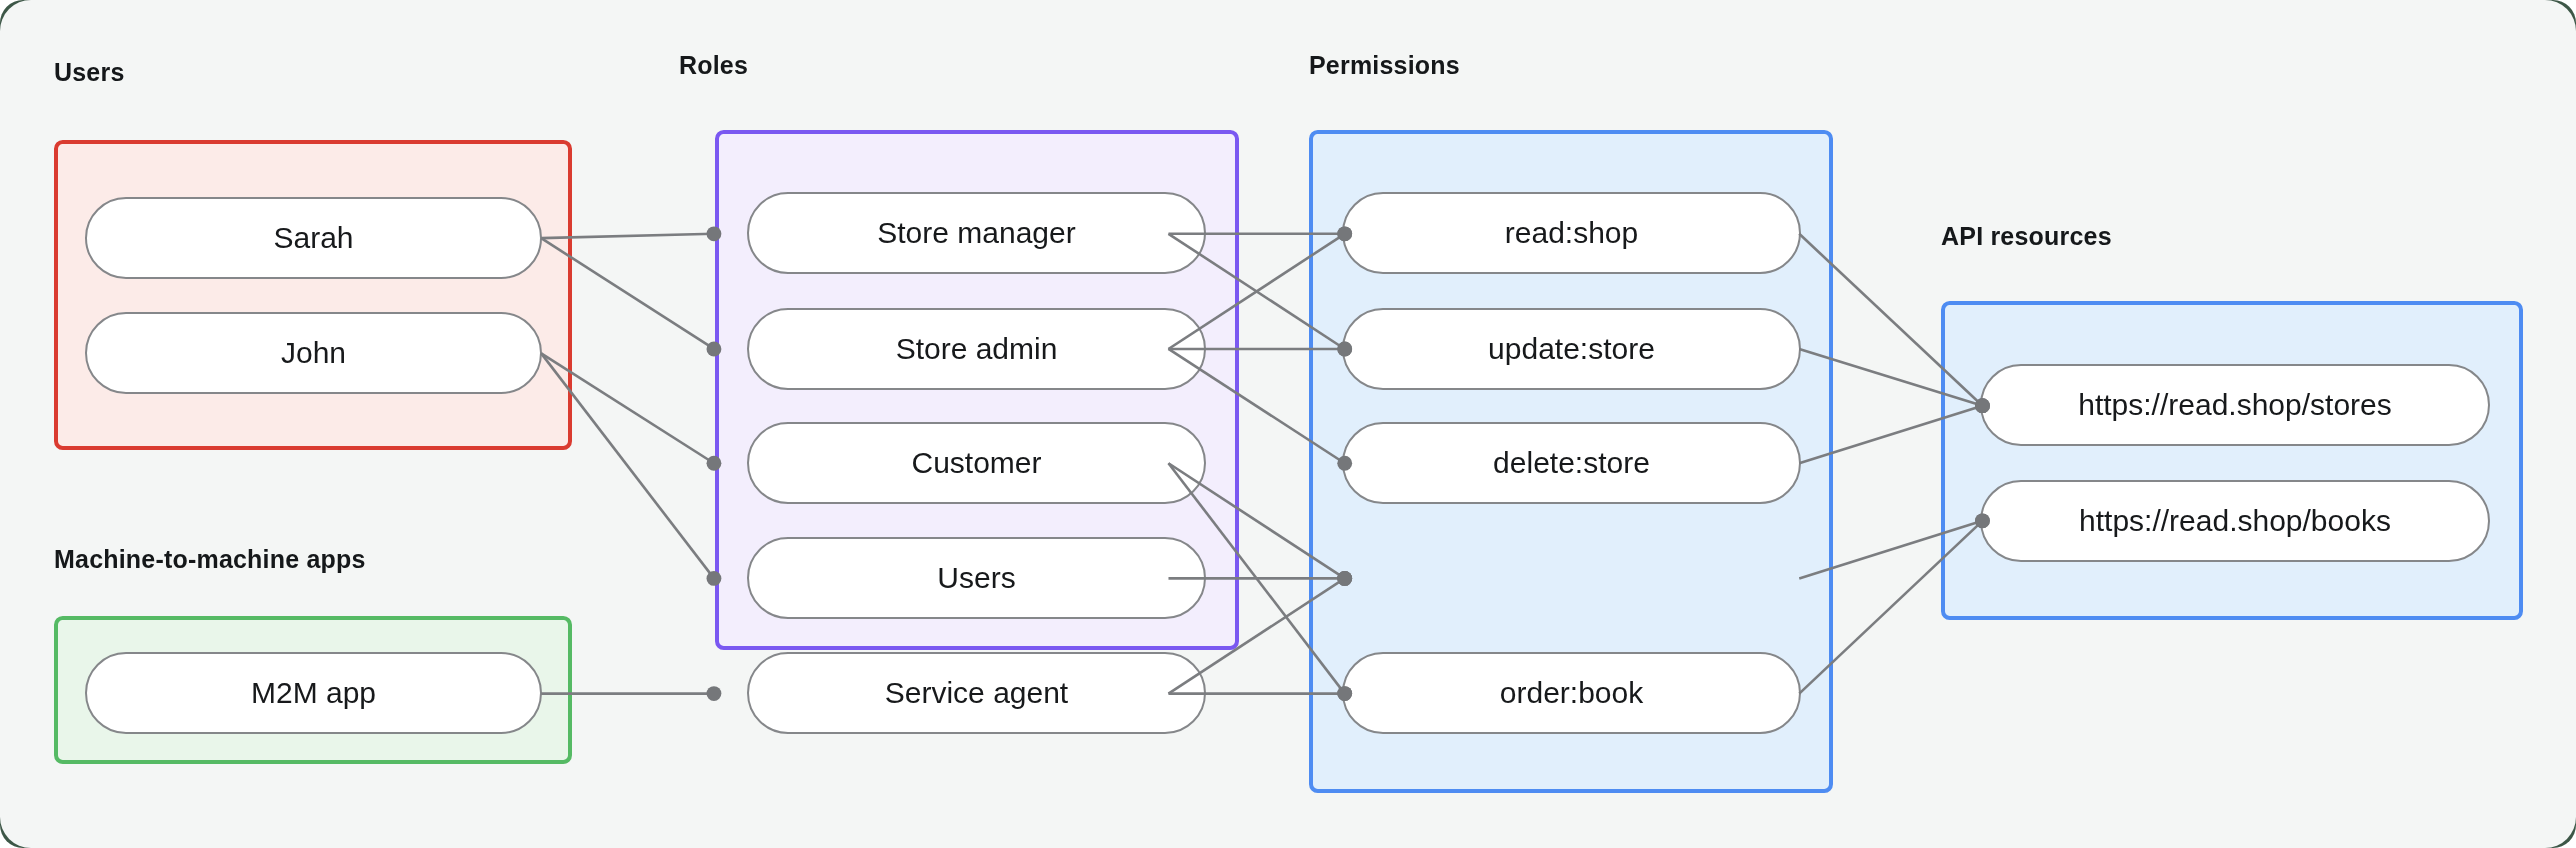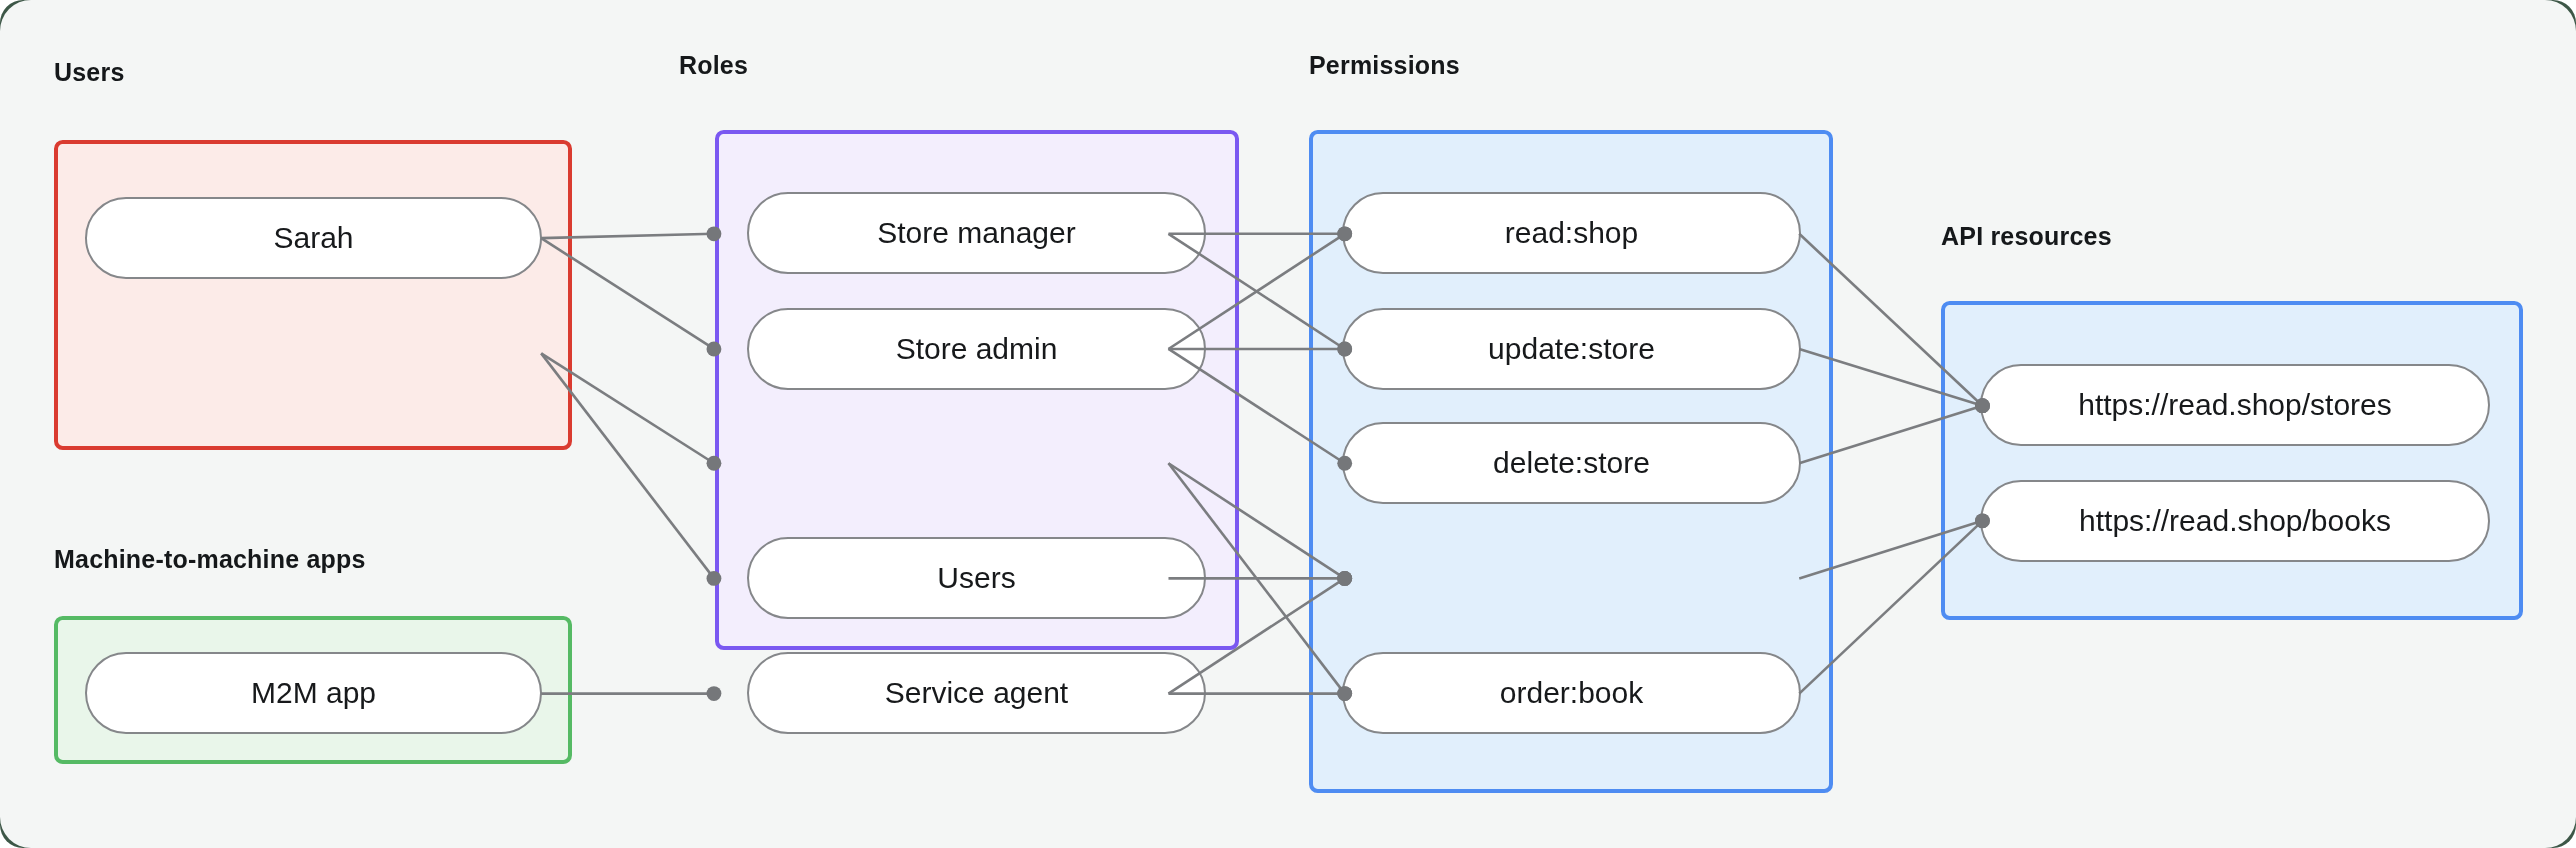--- a/index.html
+++ b/index.html
@@ -35,29 +35,31 @@
 <div class="stage">
 
   <div class="sec-label" style="left:54px;top:58px;">Users</div>
   <div class="sec-label" style="left:679px;top:51px;">Roles</div>
   <div class="sec-label" style="left:1309px;top:51px;">Permissions</div>
   <div class="sec-label" style="left:1941px;top:222px;">API resources</div>
   <div class="sec-label" style="left:54px;top:545px;">Machine-to-machine apps</div>
 
   <div class="sec-box box-users">
     <div class="node nw-u" style="top:53px;">Sarah</div>
+    <div class="node nw-u" style="top:168px;">John</div>
   </div>
 
   <div class="sec-box box-m2m">
     <div class="node nw-u" style="top:32px;">M2M app</div>
   </div>
 
   <div class="sec-box box-roles">
     <div class="node nw-r" style="top:58px;">Store manager</div>
     <div class="node nw-r" style="top:174px;">Store admin</div>
+    <div class="node nw-r" style="top:288px;">Customer</div>
     <div class="node nw-r" style="top:403px;">Users</div>
     <div class="node nw-r" style="top:518px;">Service agent</div>
   </div>
 
   <div class="sec-box box-perms">
     <div class="node nw-p" style="top:58px;">read:shop</div>
     <div class="node nw-p" style="top:174px;">update:store</div>
     <div class="node nw-p" style="top:288px;">delete:store</div>
     <div class="node nw-p" style="top:518px;">order:book</div>
   </div>

